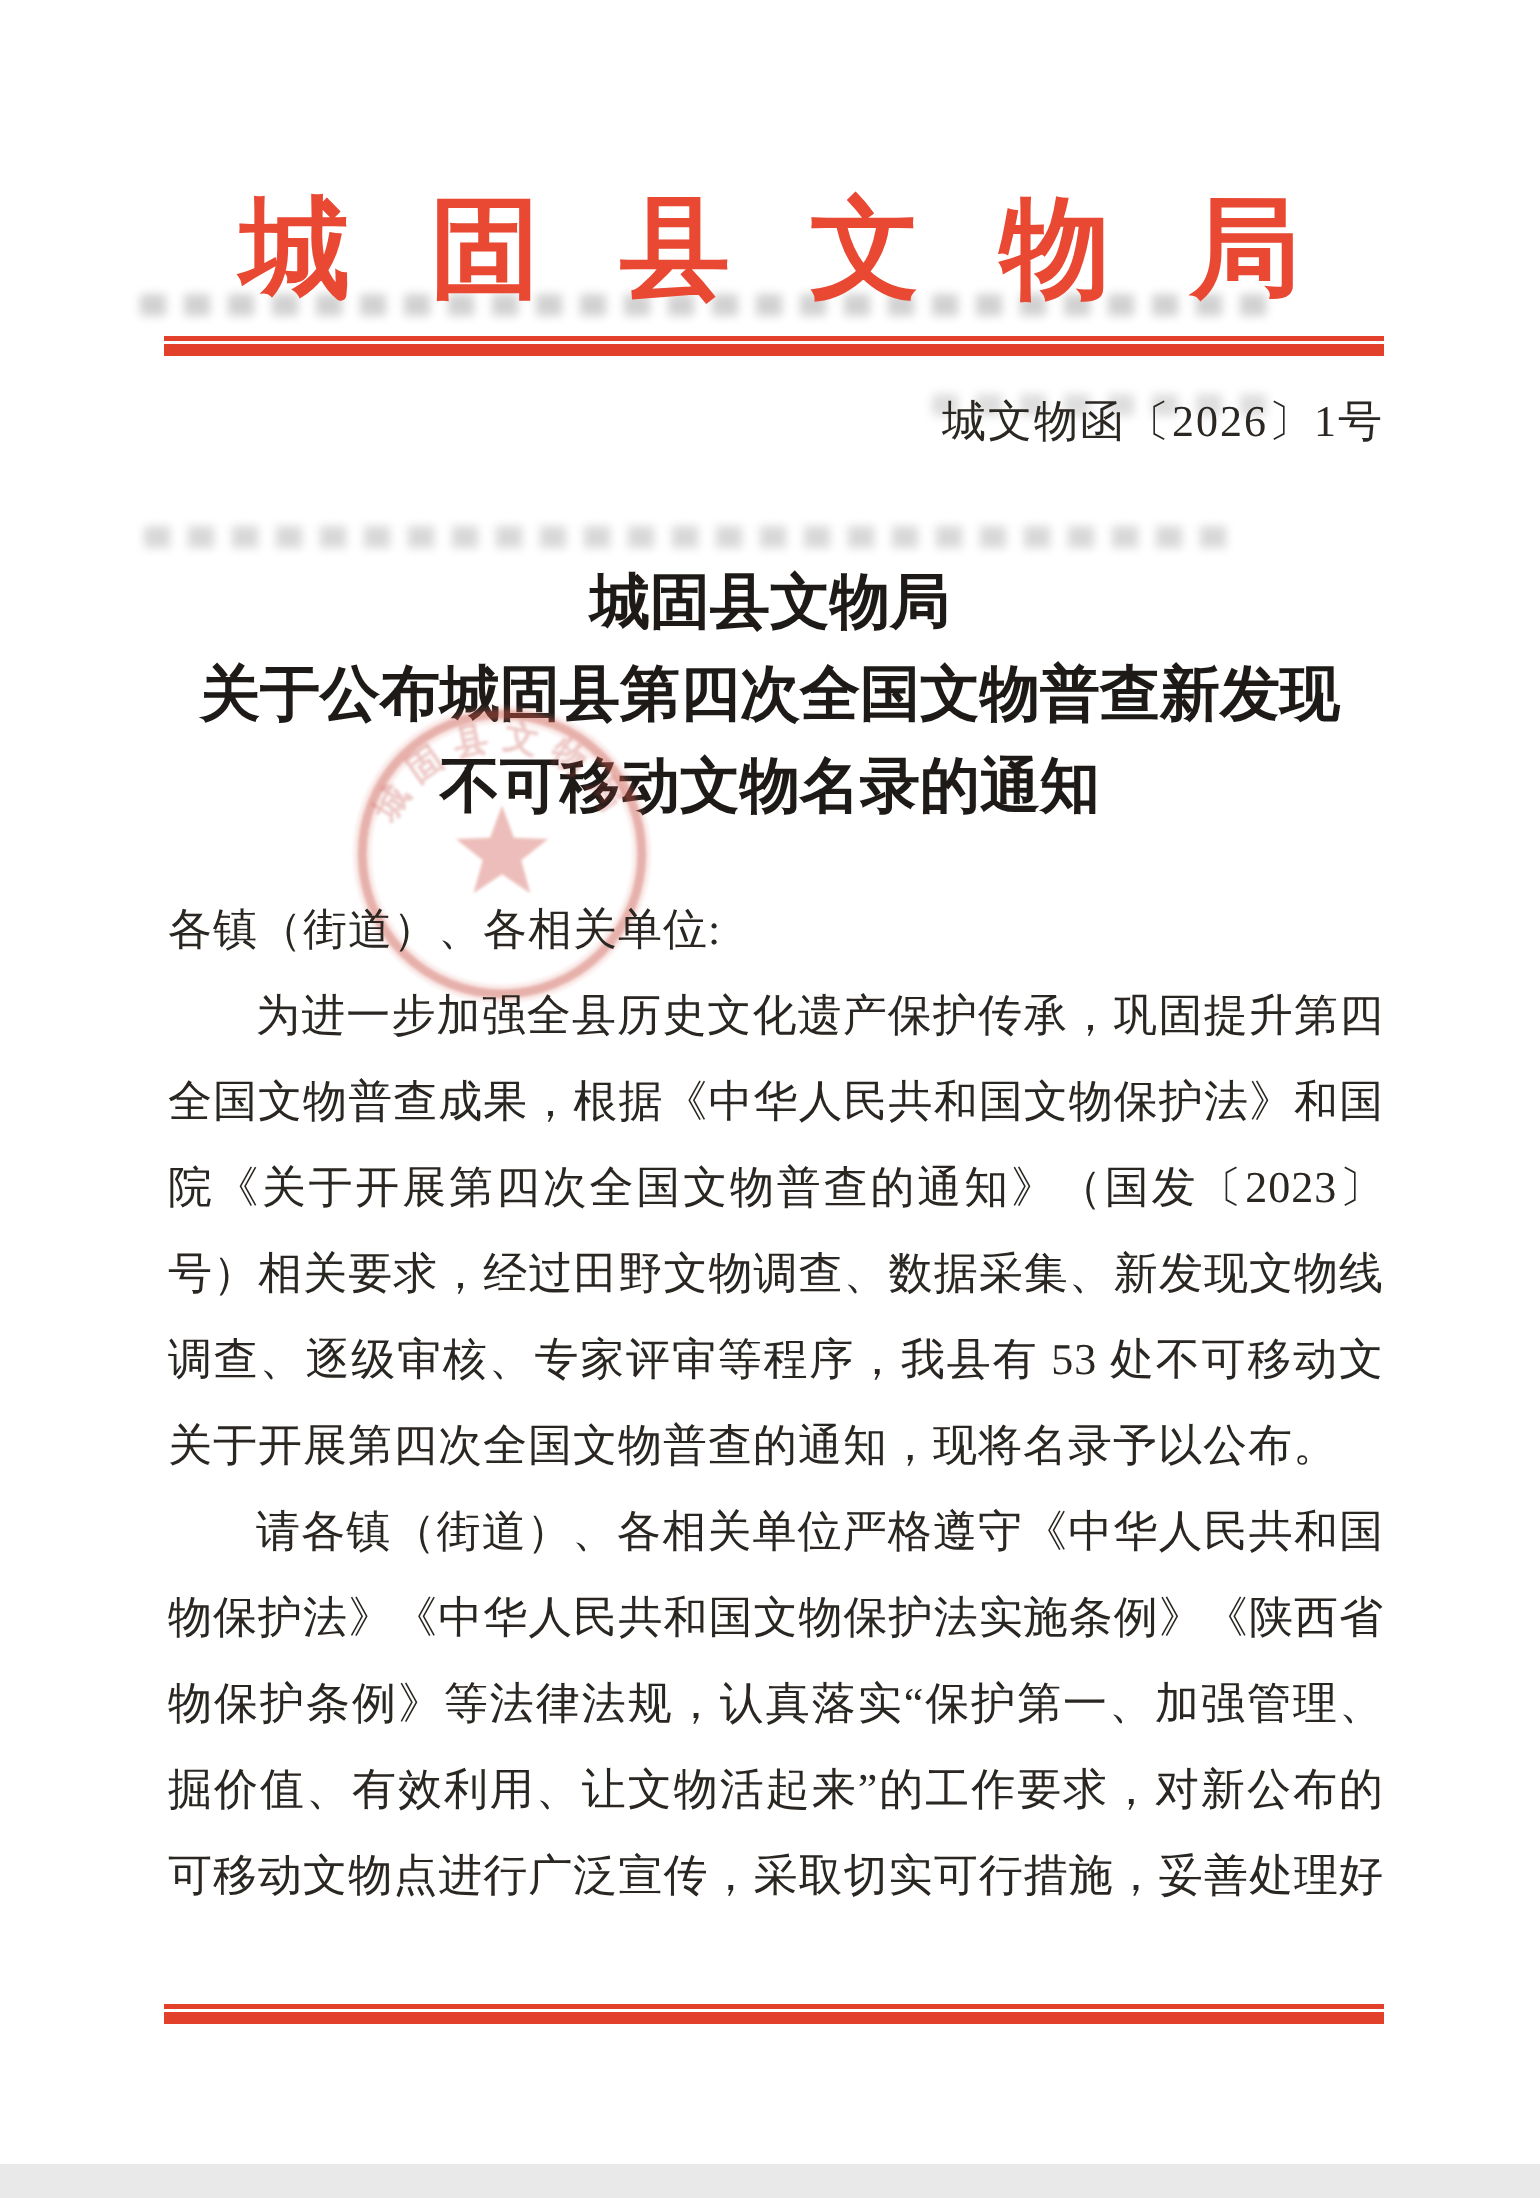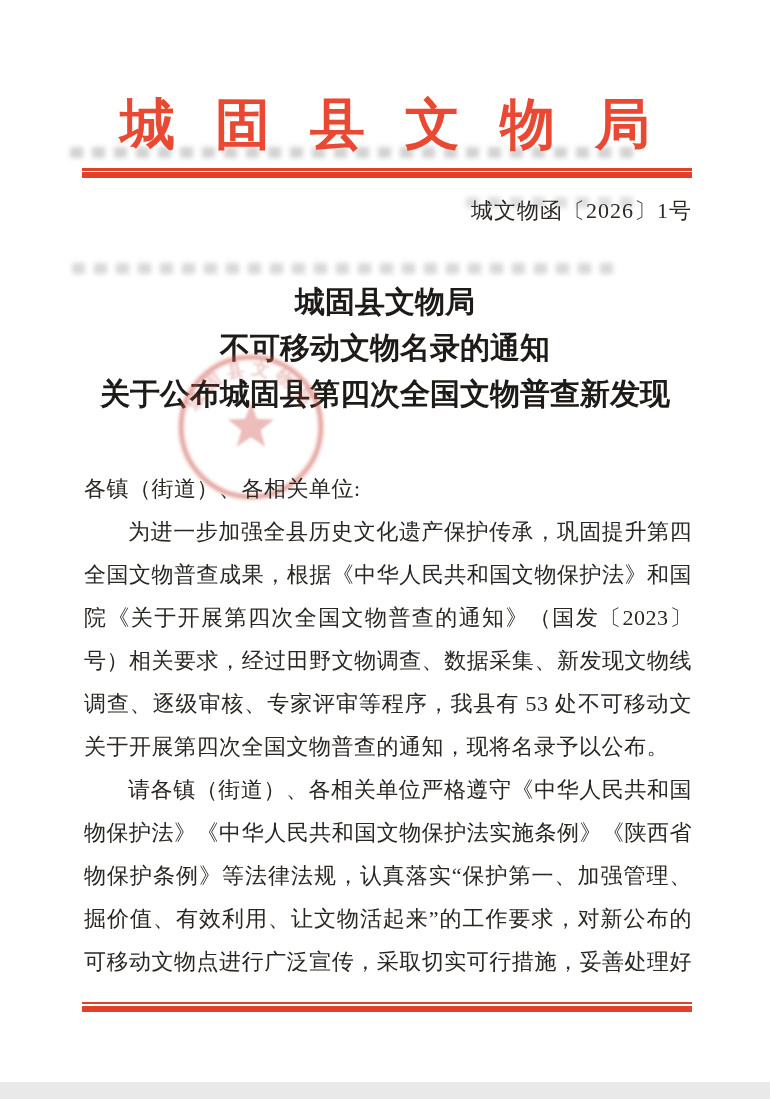--- a/index.html
+++ b/index.html
@@ -59,21 +59,21 @@
     color:#1d1a17;
   }
 
   .seal{
     position:absolute;left:170px;top:344px;width:162px;height:162px;
     opacity:.78;
     pointer-events:none;
   }
 
   .doc-body{
-    position:absolute;left:84px;top:467px;width:608px;
+    position:absolute;left:84px;top:443px;width:608px;
     font-size:22px;
     color:#2a2622;
   }
   .bline{
     height:43px;line-height:43px;
     overflow:hidden;
     white-space:pre;
     text-align:left;
     letter-spacing:.5px;
   }
@@ -97,22 +97,22 @@
   <div class="masthead">
     <span class="masthead-text">城固县文物局</span>
   </div>
 
   <div class="red-rule rule-top"></div>
 
   <div class="doc-number">城文物函〔2026〕1号</div>
 
   <div class="doc-title">
     <div>城固县文物局</div>
+    <div>关于公布城固县第四次全国文物普查新发现</div>
     <div>不可移动文物名录的通知</div>
-    <div>关于公布城固县第四次全国文物普查新发现</div>
   </div>
 
   <svg class="seal" viewBox="0 0 160 160">
     <defs>
       <filter id="sealblur" x="-10%" y="-10%" width="120%" height="120%">
         <feGaussianBlur stdDeviation="0.8"></feGaussianBlur>
       </filter>
       <path id="sealArc" d="M 27.4 66.8 A 56 56 0 0 1 132.6 66.8" fill="none"></path>
     </defs>
     <g filter="url(#sealblur)">

